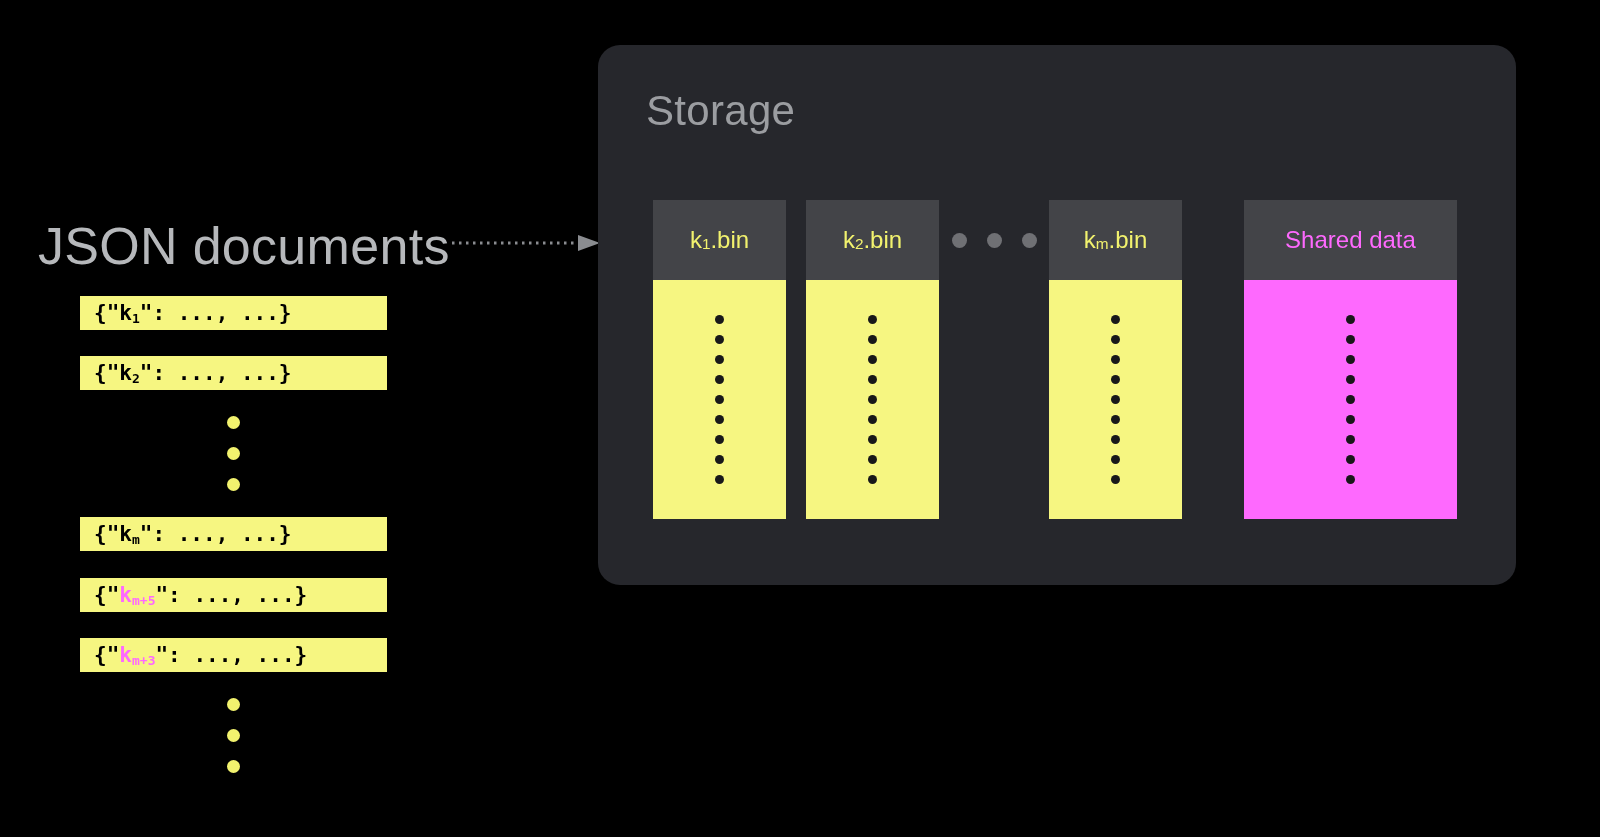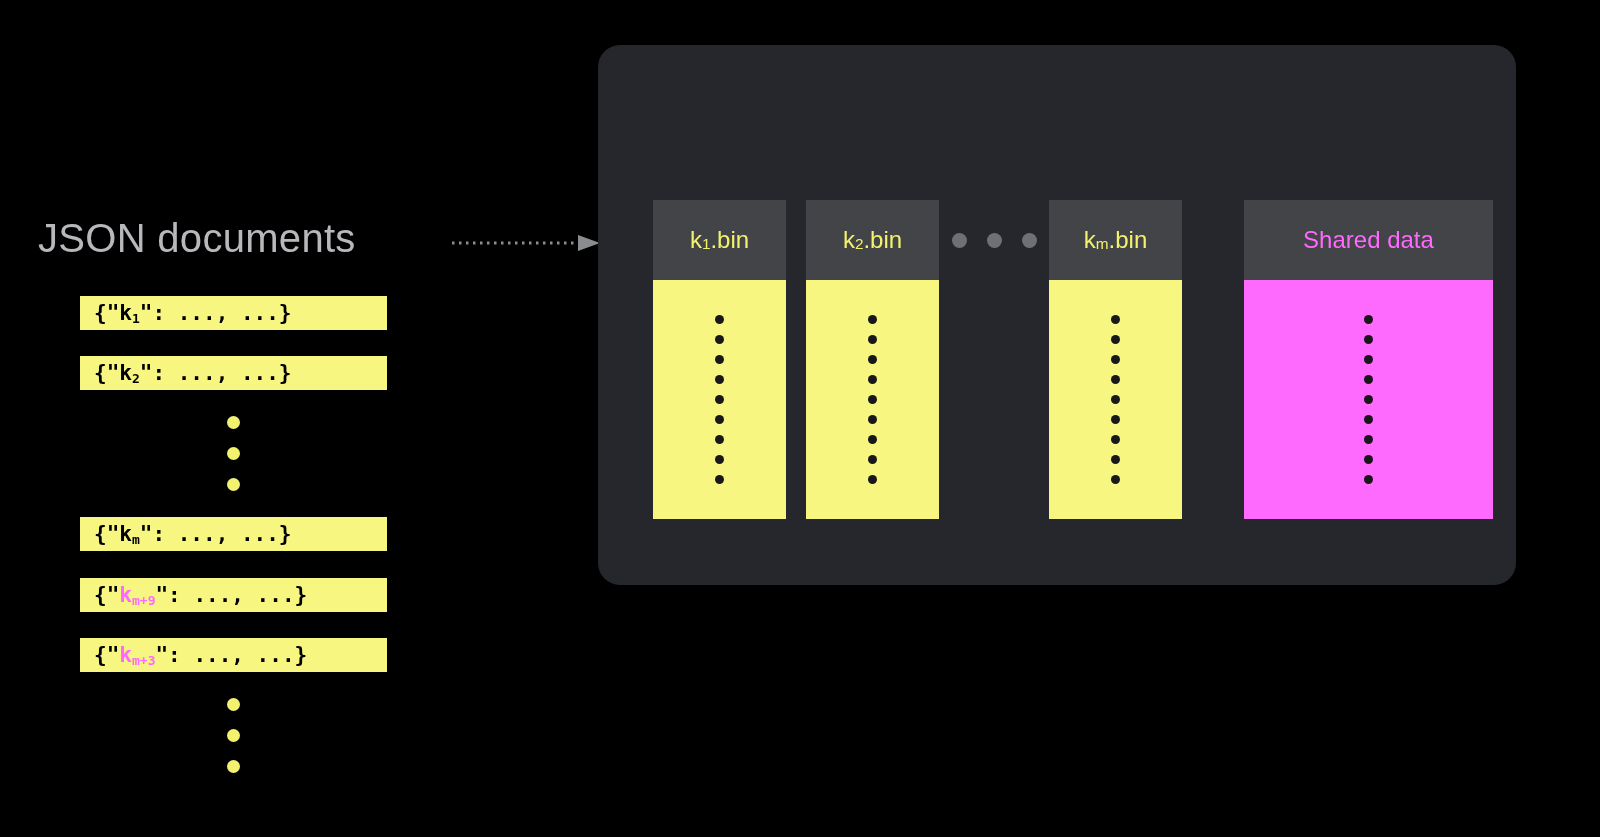--- a/index.html
+++ b/index.html
@@ -20,21 +20,21 @@
     position: absolute;
     left: 0;
     top: 0;
     width: 600px;
     height: 837px;
   }
   #json-title {
     position: absolute;
     left: 38px;
     top: 216px;
-    font-size: 40px;
+    font-size: 52px;
     color: #b6b8bb;
     letter-spacing: 0.3px;
     white-space: nowrap;
   }
   .json-row {
     position: absolute;
     left: 80px;
     width: 307px;
     height: 34px;
     background: #f6f681;
@@ -112,21 +112,21 @@
     left: 55px;
     top: 155px;
     display: flex;
     align-items: flex-start;
   }
   .bin {
     display: flex;
     flex-direction: column;
     width: 133px;
   }
-  .bin.shared { width: 249px; }
+  .bin.shared { width: 213px; }
   .bin-header {
     height: 80px;
     background: #434448;
     display: flex;
     align-items: center;
     justify-content: center;
     font-size: 24px;
     color: #f2f26e;
     white-space: nowrap;
   }
@@ -196,21 +196,21 @@
   </div>
 
   <div class="json-row" style="top:517px;">
     <span class="brace">{"</span>
       <span class="keyname"><span>k</span><sub>m</sub></span>
       <span class="rest">": ...,  ...}</span>
   </div>
 
   <div class="json-row" style="top:578px;">
     <span class="brace">{"</span>
-      <span class="keyname magenta"><span>k</span><sub>m+9</sub></span>
+      <span class="keyname magenta"><span>k</span><sub>m+5</sub></span>
       <span class="rest">": ...,  ...}</span>
   </div>
 
   <div class="json-row" style="top:638px;">
     <span class="brace">{"</span>
       <span class="keyname magenta"><span>k</span><sub>m+3</sub></span>
       <span class="rest">": ...,  ...}</span>
   </div>
 
   <div class="ellipsis-vert" style="top:698px;">
@@ -220,20 +220,21 @@
   </div>
 </div>
 
 <svg id="flow-arrow" viewBox="0 0 148 26">
   <line x1="0" y1="13" x2="128" y2="13" stroke="#8a8c90" stroke-width="3" stroke-dasharray="2.5 4.5" stroke-linecap="butt"></line>
   <polygon points="126,5 148,13 126,21" fill="#8a8c90"></polygon>
 </svg>
 
 <div id="storage-panel">
 
+  <div id="storage-title">Storage</div>
 
   <div id="bins-row">
 
     <div class="bin">
       <div class="bin-header">
         <span>k</span>
           <sub>1</sub>
           <span>.bin</span>
       </div>
       <div class="bin-body">

